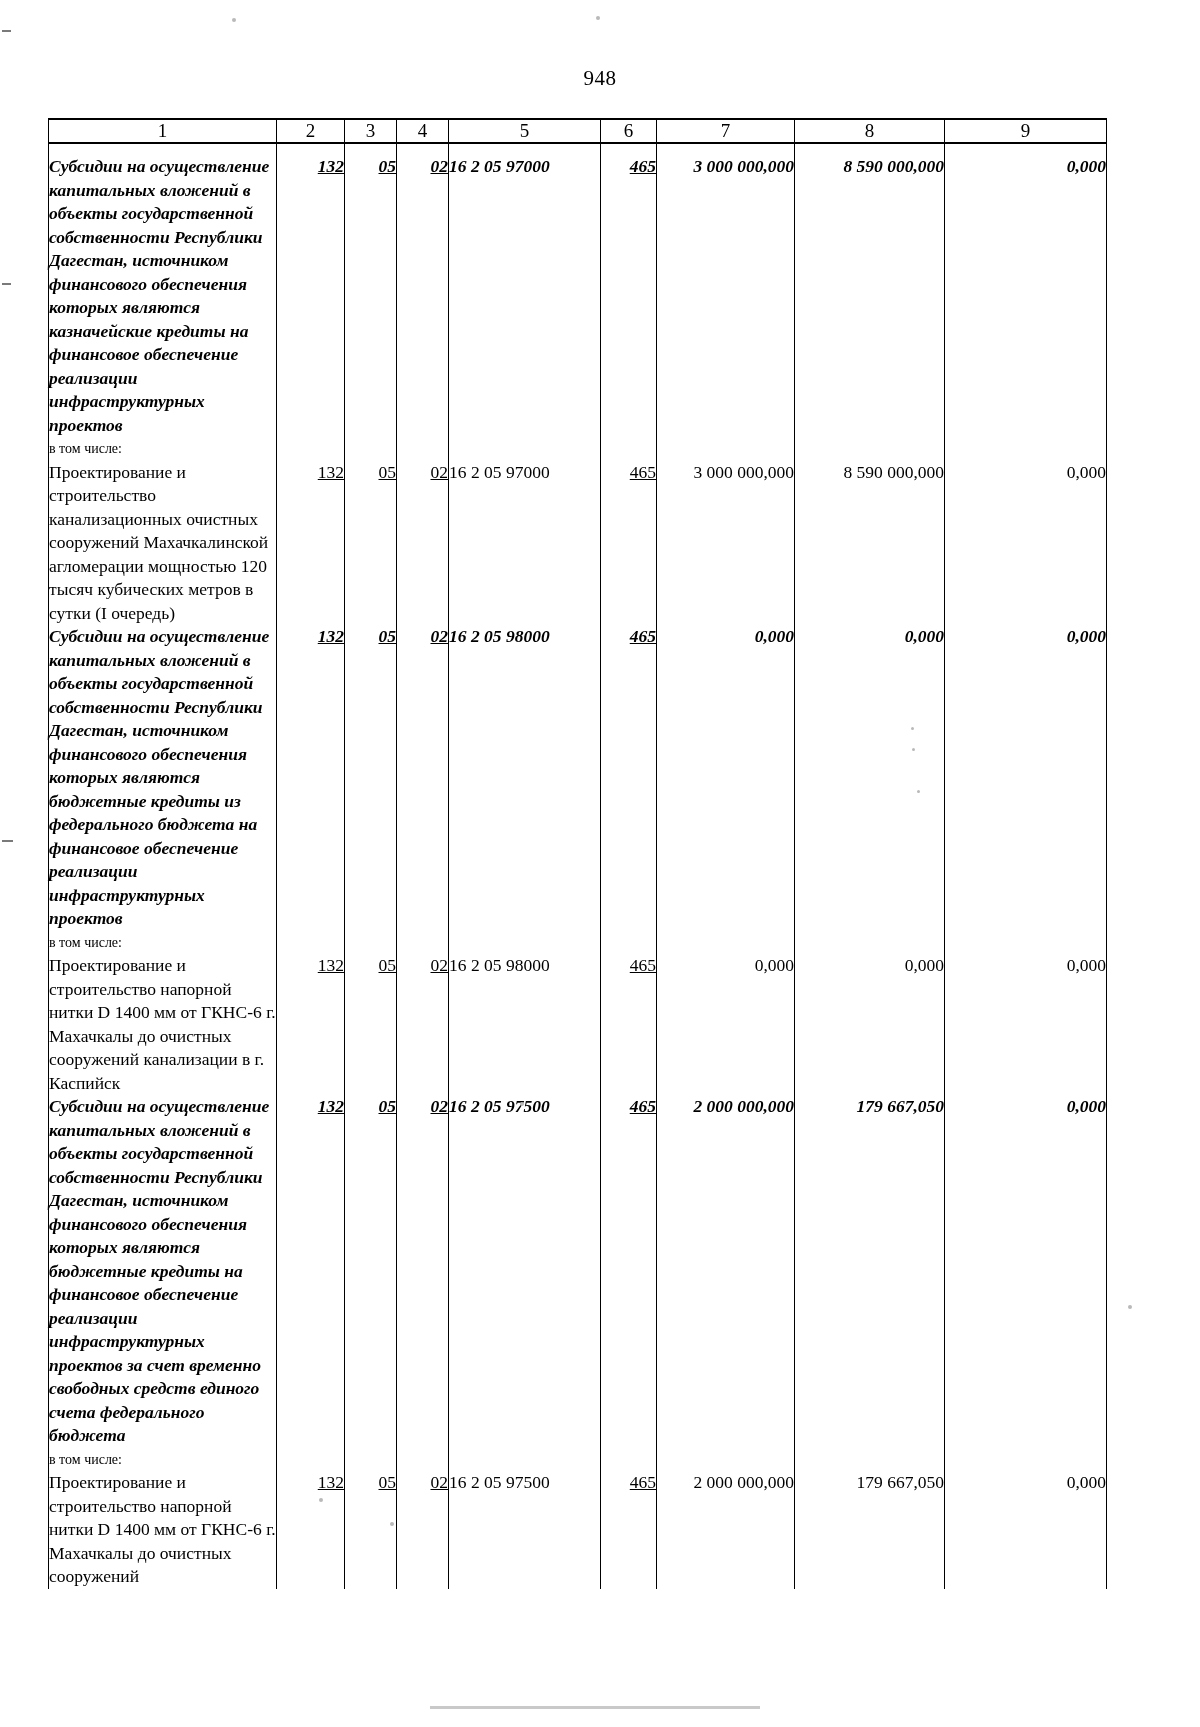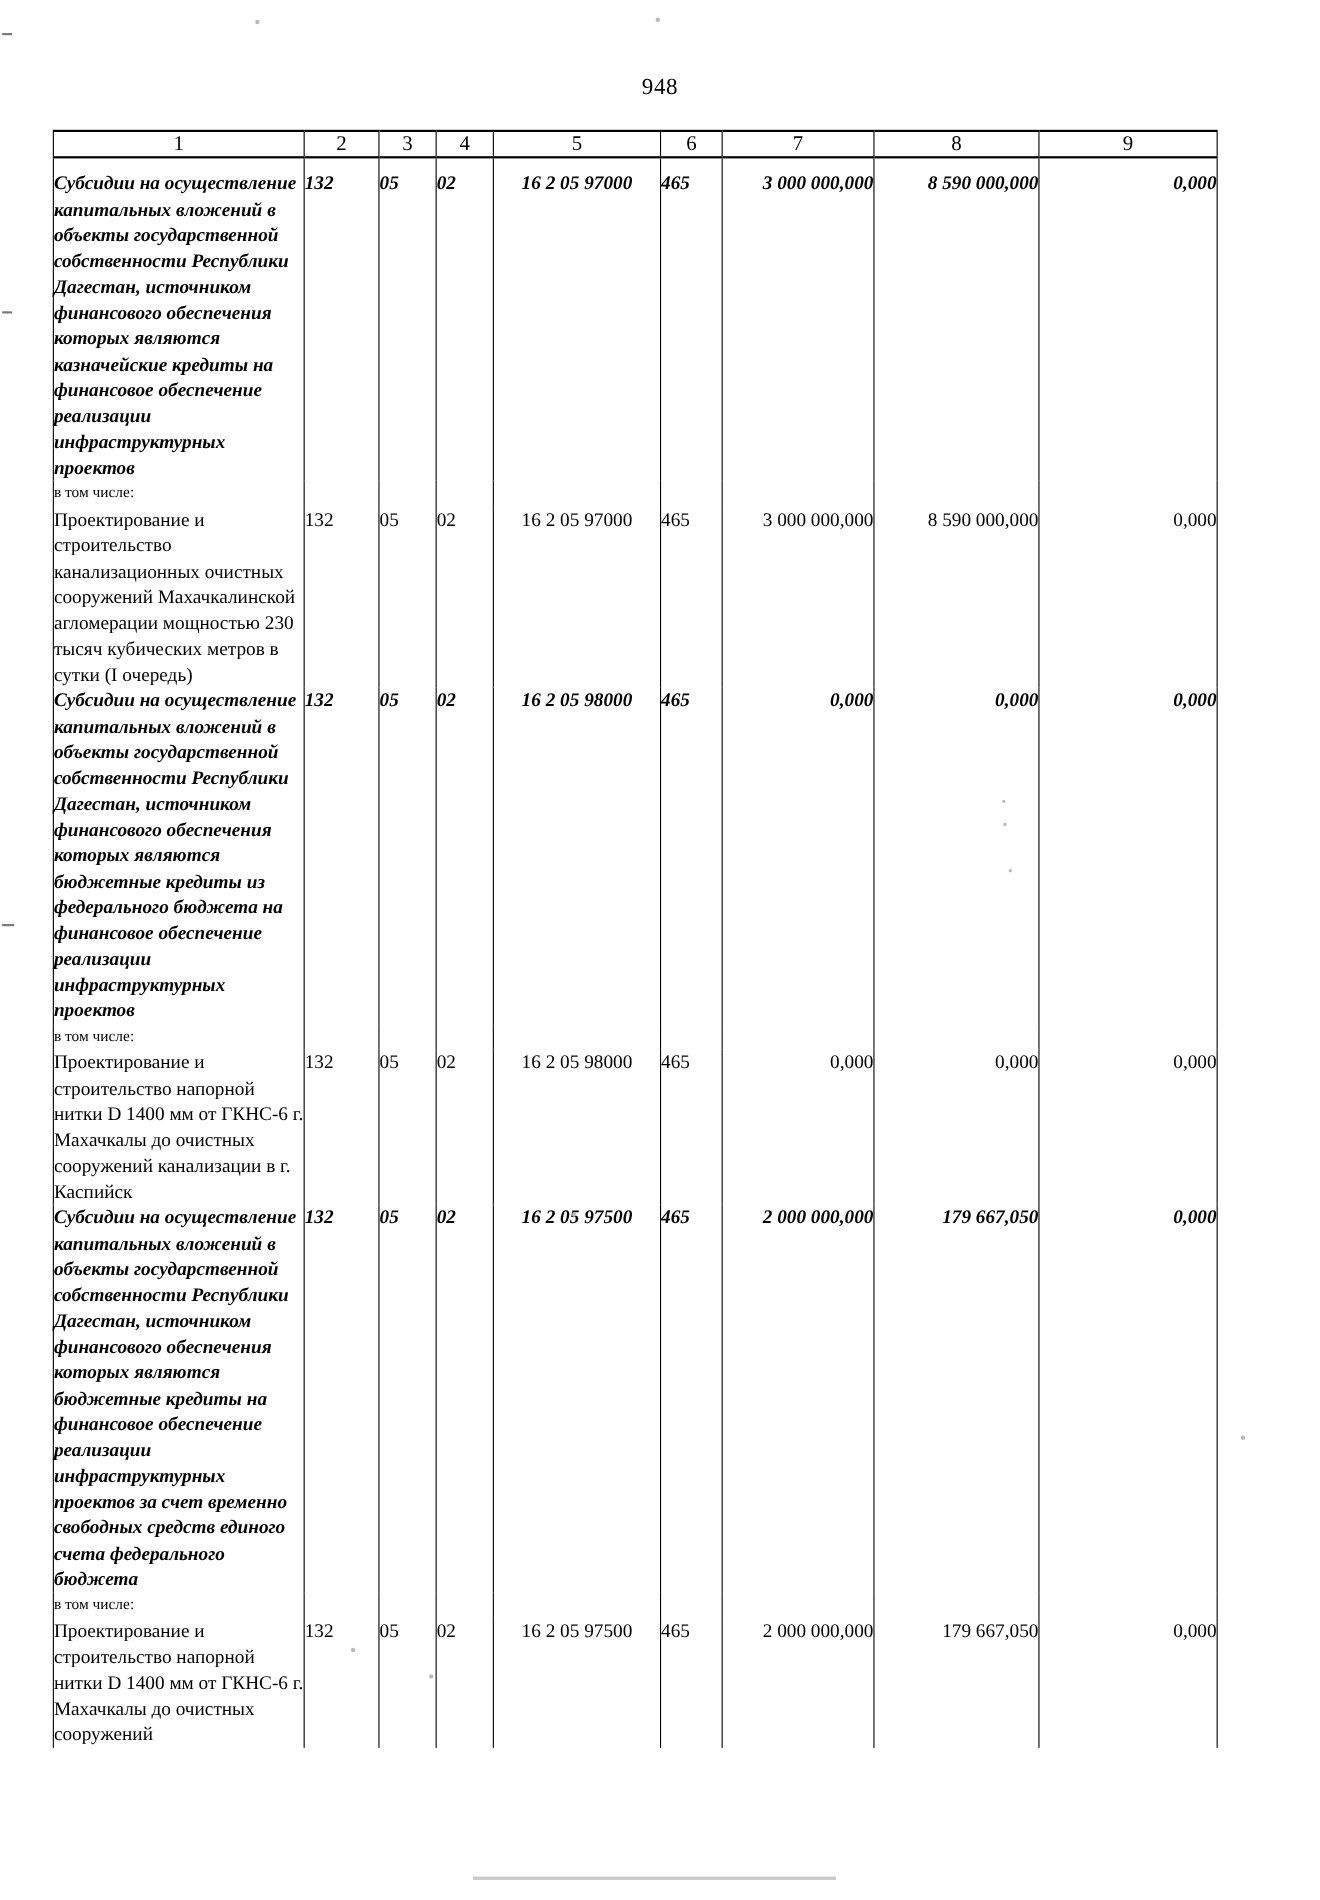--- a/index.html
+++ b/index.html
@@ -76,28 +76,29 @@
   td.name {
     padding-left: 10px;
     padding-right: 6px;
     text-align: left;
   }
   td.name.bold-italic {
     font-weight: bold;
     font-style: italic;
   }
   td.num {
+    text-align: right;
+    text-decoration: underline;
+  }
+  td.num.bold-italic {
+    font-weight: bold;
+    font-style: italic;
+  }
+  td.code {
     text-align: left;
-  }
-  td.num.bold-italic {
-    font-weight: bold;
-    font-style: italic;
-  }
-  td.code {
-    text-align: center;
     padding-left: 8px;
   }
   td.code.bold-italic {
     font-weight: bold;
     font-style: italic;
   }
   td.money {
     text-align: right;
     padding-right: 9px;
     white-space: nowrap;
@@ -185,21 +186,21 @@
           <td></td>
           <td></td>
           <td></td>
           <td></td>
           <td></td>
           <td></td>
           <td></td>
         </tr>
 
         <tr>
-          <td class="cell name">Проектирование и строительство канализационных очистных сооружений Махачкалинской агломерации мощностью 230 тысяч кубических метров в сутки (I очередь)</td>
+          <td class="cell name">Проектирование и строительство канализационных очистных сооружений Махачкалинской агломерации мощностью 120 тысяч кубических метров в сутки (I очередь)</td>
           <td class="cell num">132</td>
           <td class="cell num">05</td>
           <td class="cell num">02</td>
           <td class="cell code">16 2 05 97000</td>
           <td class="cell num">465</td>
           <td class="cell money">3 000 000,000</td>
           <td class="cell money">8 590 000,000</td>
           <td class="cell money">0,000</td>
         </tr>
 

